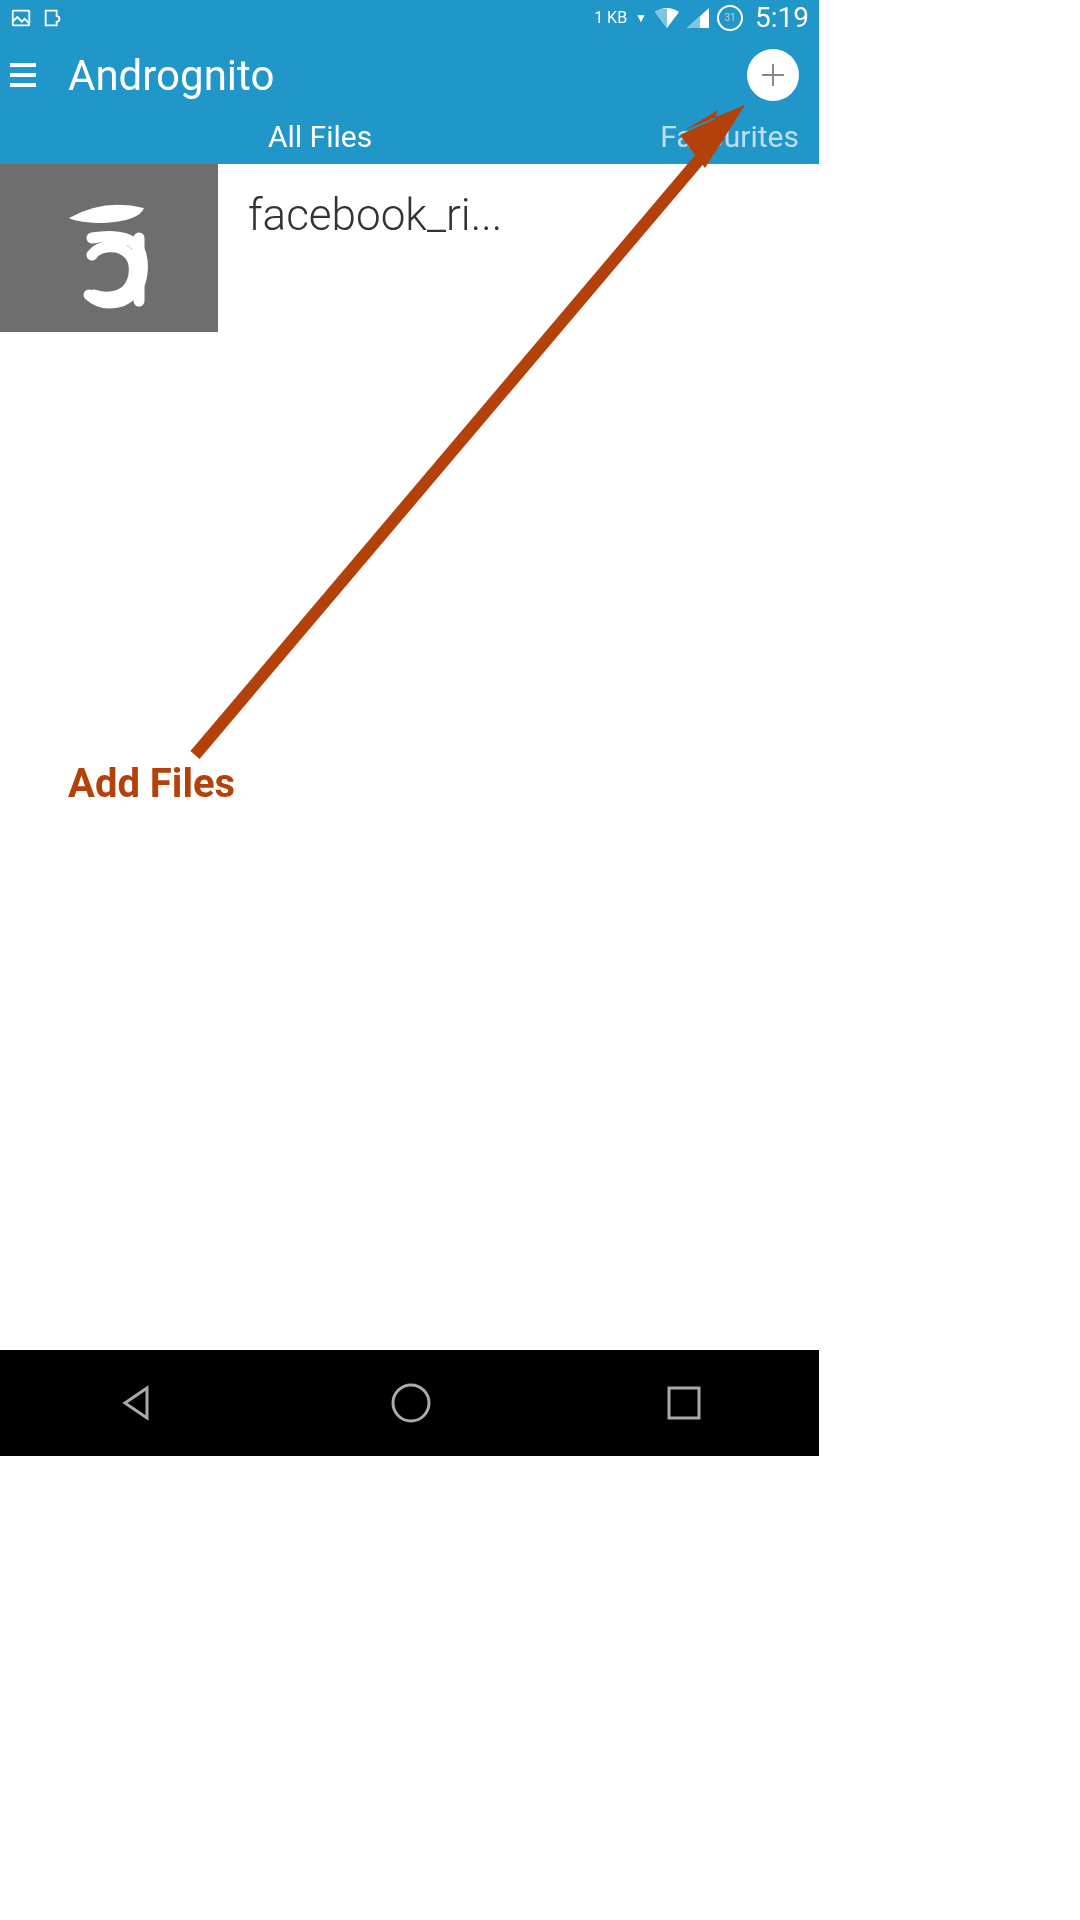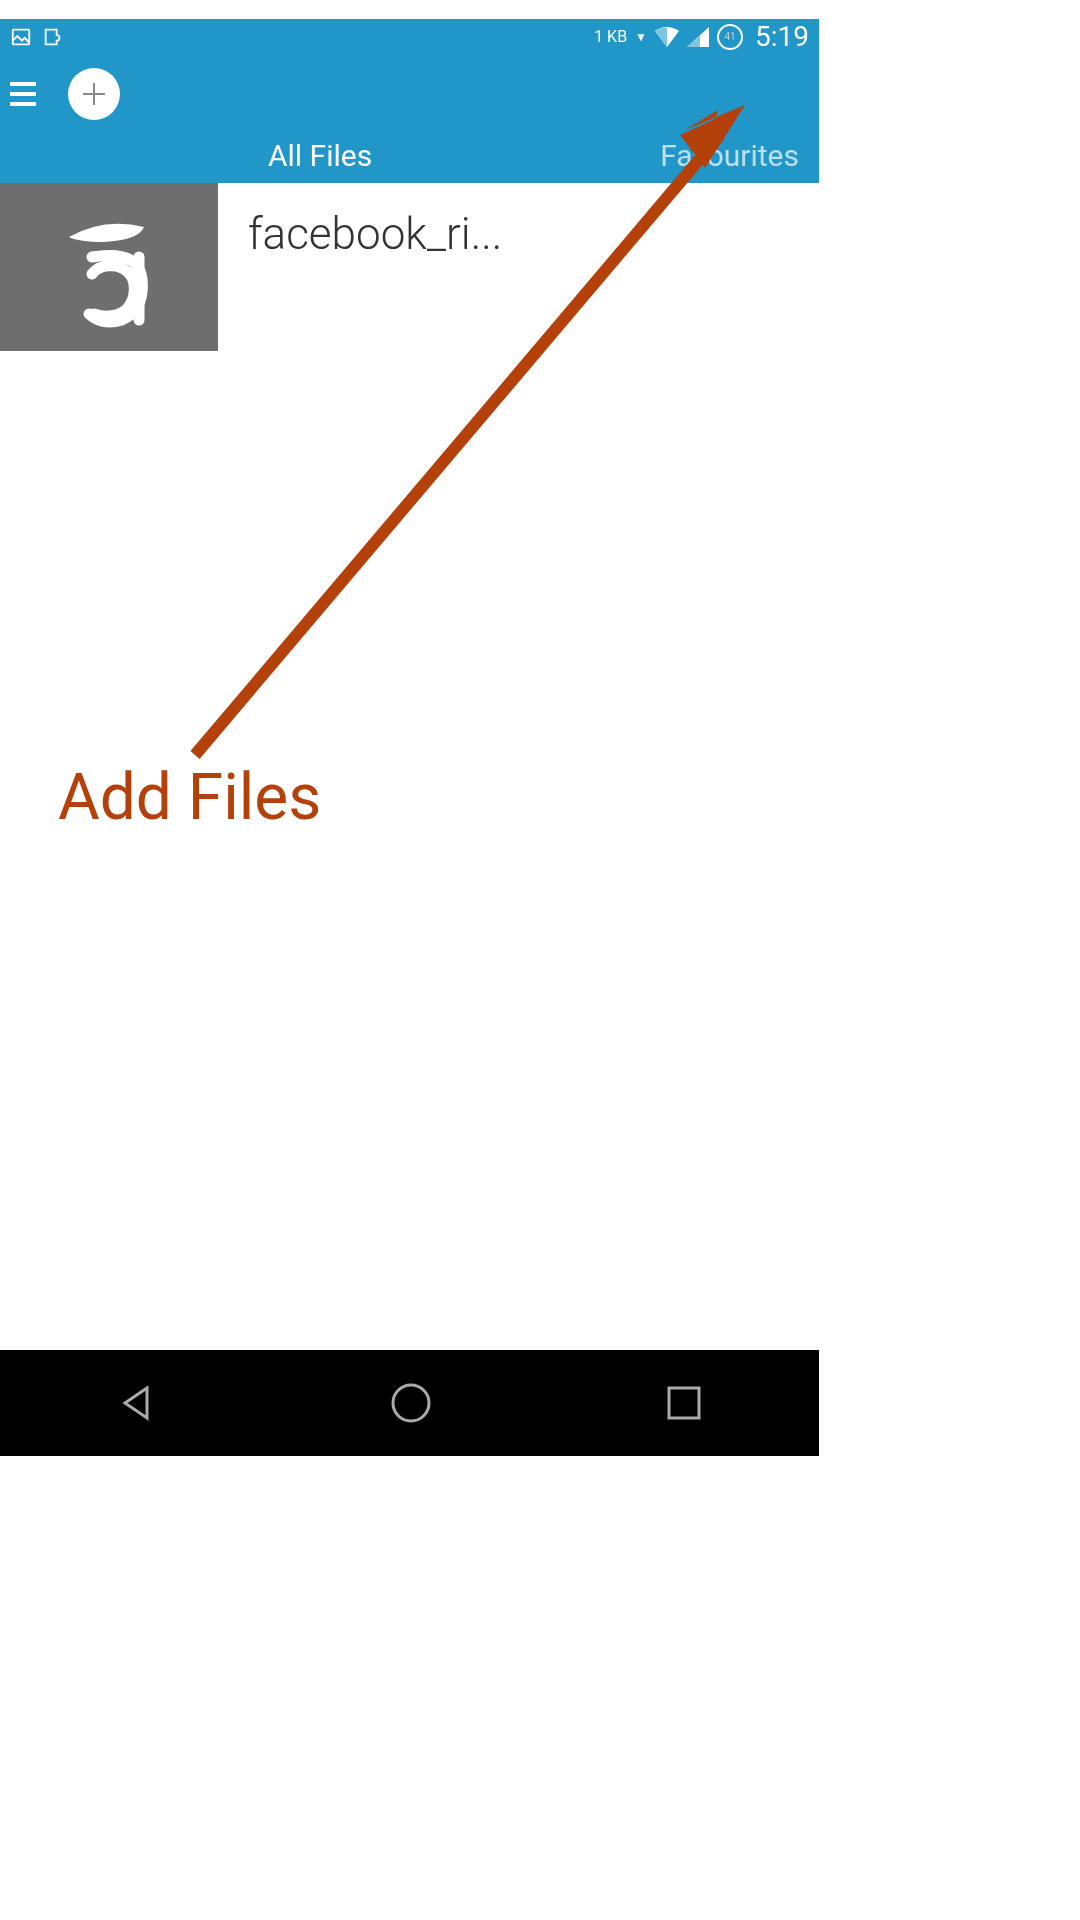--- a/index.html
+++ b/index.html
@@ -12,21 +12,20 @@
       overflow: hidden;
     }
     .status-bar {
       height: 35px;
       background: #2196c9;
       display: flex;
       align-items: center;
       justify-content: space-between;
       padding: 8px 10px;
       color: #fff;
-      margin-top: 19px;
     }
     .status-left { display: flex; gap: 10px; align-items: center; }
     .status-right { display: flex; gap: 8px; align-items: center; font-size: 20px; }
     .status-icon { width: 22px; height: 22px; }
     .time { font-size: 28px; margin-left: 4px; text-align: right; }
     .data-text { font-size: 16px; }
     .app-bar {
       background: #2196c9;
       padding: 14px 20px 8px 10px;
       display: flex;
@@ -70,22 +69,22 @@
     .file-info {
       flex: 1; padding: 25px 20px 20px 30px;
       display: flex; flex-direction: column; justify-content: space-between;
       height: 168px;
     }
     .file-name { font-size: 44px; color: #333; font-weight: 300; }
     .file-bottom { display: flex; justify-content: space-between; align-items: flex-end; }
     .file-path { font-size: 28px; color: #2196c9; }
     .file-ext { font-size: 30px; color: #2196c9; font-weight: 500; }
     .annotation-text {
-      position: absolute; left: 58px; top: 760px;
-      font-size: 64px; color: #b5410a; font-weight: 400;
+      position: absolute; left: 68px; top: 760px;
+      font-size: 40px; color: #b5410a; font-weight: 700;
     }
     .nav-bar {
       position: absolute; bottom: 0; left: 0; right: 0;
       height: 106px; background: #000;
       display: flex; align-items: center; justify-content: space-around;
     }
     .nav-icon { stroke: #aaa; fill: none; stroke-width: 3; }
     .arrow-svg {
       position: absolute; left: 0; top: 0; width: 819px; height: 1456px;
       pointer-events: none;
@@ -114,32 +113,33 @@
     <span style="font-size:12px;">▼</span>
     <svg width="24" height="20" viewBox="0 0 24 20">
       <path d="M12 20 L0 4 Q12 -4 24 4 Z" fill="#fff"></path>
       <path d="M12 20 L0 4 Q6 0 12 1 Z" fill="#7fc5e0"></path>
     </svg>
     <svg width="22" height="20" viewBox="0 0 22 20">
       <path d="M0 20 L22 20 L22 0 Z" fill="#fff"></path>
       <path d="M0 20 L13 20 L13 8 Z" fill="#7fc5e0"></path>
     </svg>
     <div class="battery-circle">
-      <span>41</span>
+      <span>31</span>
     </div>
     <span class="time">5:19</span>
   </div>
 </div>
 
 <div class="app-bar">
   <div class="hamburger">
     <span></span>
       <span></span>
       <span></span>
   </div>
+  <div class="app-title">Andrognito</div>
   <div class="add-button">
     <svg width="30" height="30" viewBox="0 0 30 30">
       <line x1="15" y1="4" x2="15" y2="26" stroke="#888" stroke-width="2"></line>
       <line x1="4" y1="15" x2="26" y2="15" stroke="#888" stroke-width="2"></line>
     </svg>
   </div>
 </div>
 
 <div class="tabs">
   <div class="tab active">All Files</div>

